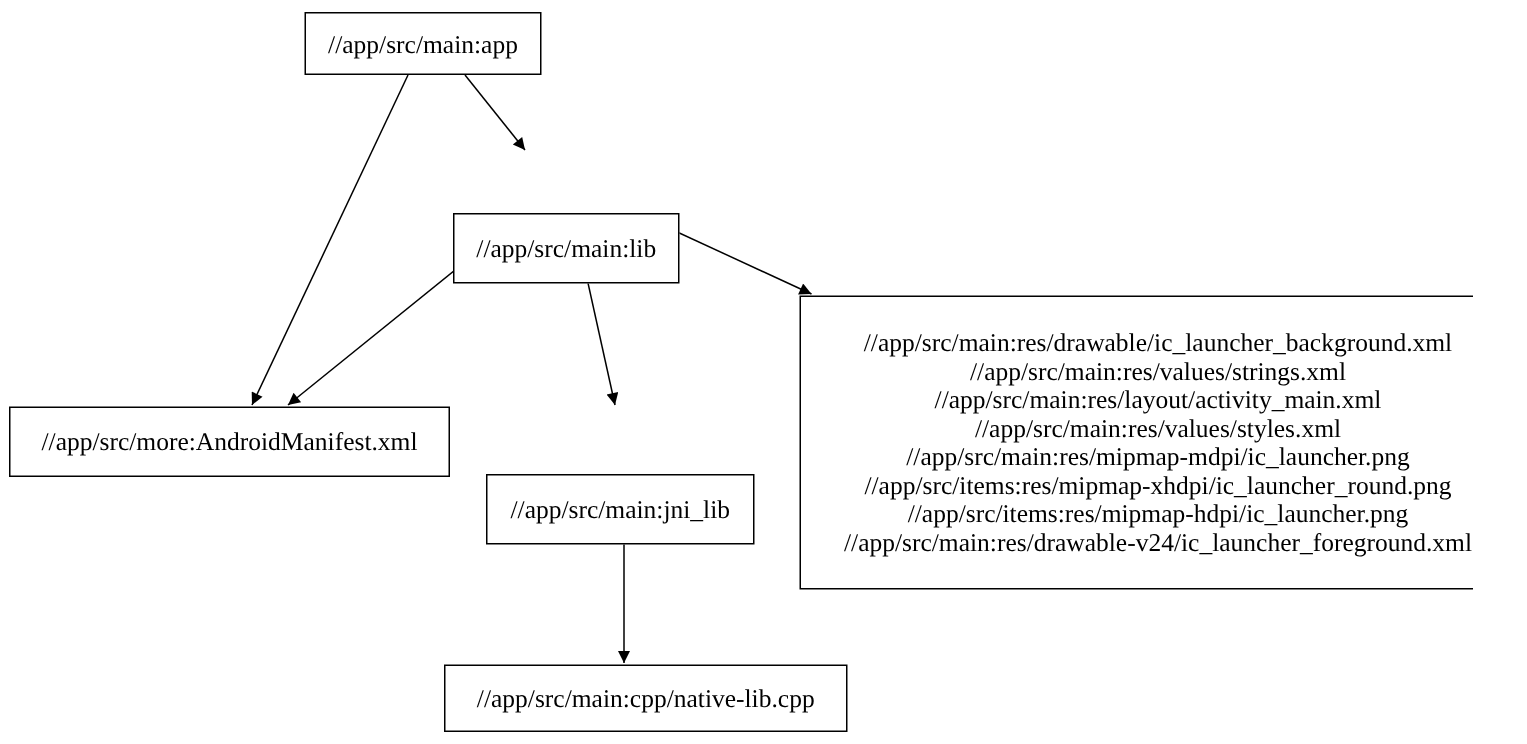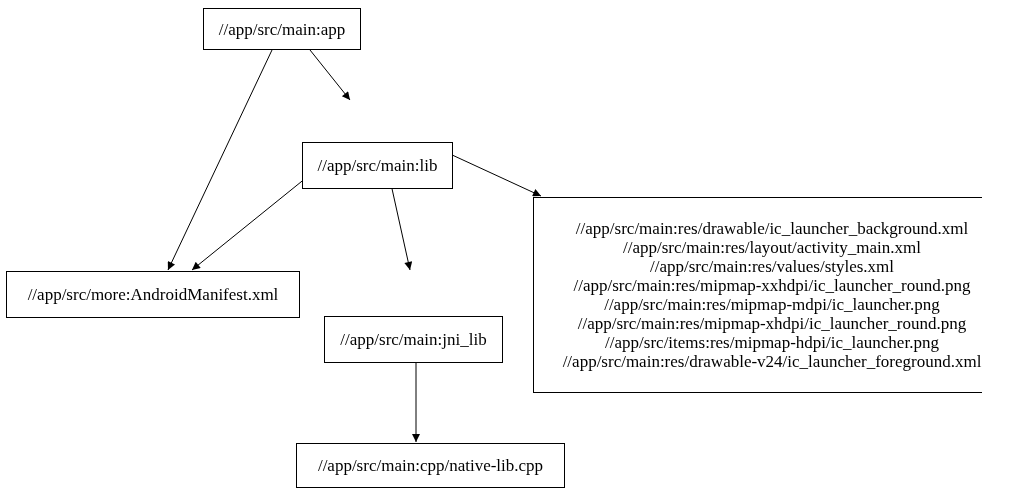--- a/index.html
+++ b/index.html
@@ -69,25 +69,25 @@
         <div class="node-line">//app/src/main:lib</div>
       </div>
       <div class="node" style="left: 6px; top: 271px; width: 294px; height: 47px;">
         <div class="node-line">//app/src/more:AndroidManifest.xml</div>
       </div>
       <div class="node" style="left: 324px; top: 271px; width: 179px; height: 47px; margin-top: 45px;">
         <div class="node-line">//app/src/main:jni_lib</div>
       </div>
       <div class="node" style="left: 533px; top: 197px; width: 478px; height: 196px; text-align: right;">
         <div class="node-line">//app/src/main:res/drawable/ic_launcher_background.xml</div>
+        <div class="node-line">//app/src/main:res/values/strings.xml</div>
         <div class="node-line">//app/src/main:res/layout/activity_main.xml</div>
         <div class="node-line">//app/src/main:res/values/styles.xml</div>
-        <div class="node-line">//app/src/main:res/mipmap-xxhdpi/ic_launcher_round.png</div>
         <div class="node-line">//app/src/main:res/mipmap-mdpi/ic_launcher.png</div>
-        <div class="node-line">//app/src/main:res/mipmap-xhdpi/ic_launcher_round.png</div>
+        <div class="node-line">//app/src/items:res/mipmap-xhdpi/ic_launcher_round.png</div>
         <div class="node-line">//app/src/items:res/mipmap-hdpi/ic_launcher.png</div>
         <div class="node-line">//app/src/main:res/drawable-v24/ic_launcher_foreground.xml</div>
       </div>
       <div class="node" style="left: 296px; top: 443px; width: 269px; height: 45px;">
         <div class="node-line">//app/src/main:cpp/native-lib.cpp</div>
       </div>
     </div>
 </div>
 
 </body></html>

